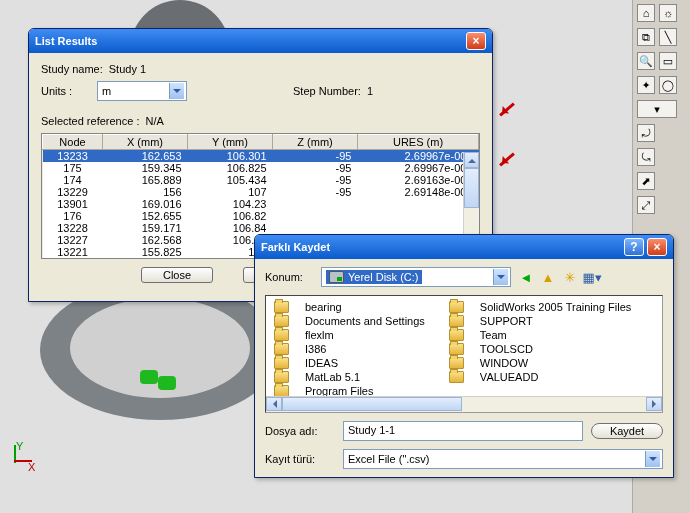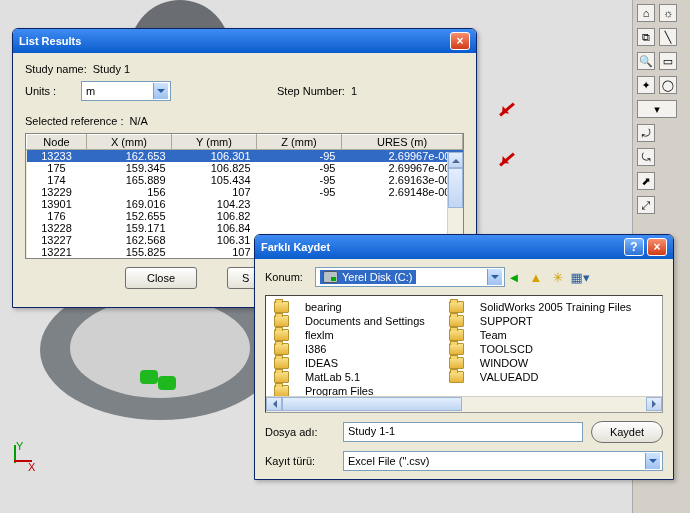--- a/index.html
+++ b/index.html
@@ -24,46 +24,46 @@
   .rtool .tb { width:18px; height:18px; border:1px solid #888; background:#f4f2ee; display:flex; align-items:center; justify-content:center; font-size:11px; cursor:pointer; }
   
   
   .xp-win { position:absolute; background:#ece9d8; border:1px solid #0a246a; border-radius:6px 6px 0 0; box-shadow:2px 2px 4px rgba(0,0,0,.25); }
   .xp-title { height:24px; background:linear-gradient(#3f8cf3,#0a5bcc); color:#fff; font-weight:bold; font-size:12px; padding:4px 6px; display:flex; align-items:center; justify-content:space-between; border-radius:5px 5px 0 0; }
   .xp-tbtns { display:flex; gap:3px; }
   .xp-x { width:20px; height:18px; background:linear-gradient(#f98e6d,#d03c19); border:1px solid #fff; border-radius:3px; color:#fff; display:flex; align-items:center; justify-content:center; font-weight:bold; font-size:12px; cursor:pointer; }
   .xp-help { width:20px; height:18px; background:linear-gradient(#7db6ff,#2e72d6); border:1px solid #fff; border-radius:3px; color:#fff; display:flex; align-items:center; justify-content:center; font-weight:bold; font-size:12px; cursor:pointer; }
   
   
-  .win1 { left:12px; top:28px; width:465px; }
+  .win1 { left:28px; top:28px; width:465px; }
   .win1 .body { padding:10px 12px; }
   .win1 .frow { display:flex; align-items:center; gap:6px; margin-bottom:6px; }
   .combo { height:20px; border:1px solid #7b9ebd; background:#fff; display:flex; align-items:center; justify-content:space-between; padding:1px 2px 1px 4px; }
   .combo .arrow { width:15px; height:16px; background:linear-gradient(#cfe3ff,#9fc1f0); border-left:1px solid #7b9ebd; display:flex; align-items:center; justify-content:center; cursor:pointer; }
   .combo .arrow::after { content:''; border:4px solid transparent; border-top-color:#2b5fa3; margin-top:3px; }
   .tbl-wrap { border:1px solid #848484; margin-top:4px; position:relative; }
   table { border-collapse:collapse; width:100%; table-layout:fixed; }
   th { background:#e8e5dc; border:1px solid #fff; border-right:1px solid #aca899; border-bottom:1px solid #aca899; padding:1px 6px; font-weight:normal; text-align:center; }
   td { padding:0px 6px; text-align:right; background:#fff; }
   tr.sel td { background:#316ac5; color:#fff; }
   .vscroll { position:absolute; right:0; top:18px; bottom:0; width:16px; background:#f1efe2; border-left:1px solid #d4d0c8; }
   .vscroll .btn { height:16px; background:linear-gradient(#e3eefd,#c1d6f3); border:1px solid #9ab5d8; display:flex; align-items:center; justify-content:center; cursor:pointer; }
   .vscroll .btn::after { content:''; border:4px solid transparent; }
   .vscroll .up::after { border-bottom-color:#4a6a9a; margin-bottom:3px; }
   .vscroll .dn { position:absolute; bottom:0; }
   .vscroll .dn::after { border-top-color:#4a6a9a; margin-top:3px; }
   .vscroll .thumb { position:absolute; top:16px; left:0; right:0; height:40px; background:linear-gradient(#e3eefd,#c1d6f3); border:1px solid #9ab5d8; }
   .btn-row { display:flex; gap:30px; padding:8px 4px 8px 100px; }
-  .xp-btn { height:22px; min-width:72px; padding:0 14px; background:linear-gradient(#fefefe,#e4e2d8); border:1px solid #707070; border-radius:3px; cursor:pointer; display:flex; align-items:center; justify-content:center; }
+  .xp-btn { height:16px; min-width:72px; padding:0 14px; background:linear-gradient(#fefefe,#e4e2d8); border:1px solid #707070; border-radius:3px; cursor:pointer; display:flex; align-items:center; justify-content:center; }
   
   
   .win2 { left:254px; top:234px; width:420px; }
   .win2 .body { padding:8px 10px; }
   .lbl { display:inline-block; width:70px; }
-  .konum-row { display:flex; align-items:center; }
+  .konum-row { display:flex; align-items:center; gap:6px; }
   .drive-combo { width:190px; }
   .drive-combo .sel-inner { display:flex; align-items:center; gap:4px; background:#316ac5; color:#fff; padding:1px 3px; }
   .disk-ico { width:15px; height:12px; background:#b8c0c8; border:1px solid #555; border-radius:2px; position:relative; }
   .disk-ico::after { content:''; position:absolute; right:1px; bottom:1px; width:5px; height:4px; background:#0a0; }
   .fs-toolbar { display:flex; gap:4px; align-items:center; }
   .fs-btn { width:18px; height:18px; display:flex; align-items:center; justify-content:center; cursor:pointer; font-size:13px; }
   .file-pane { border:1px inset #999; background:#fff; margin-top:8px; padding:4px 6px; height:118px; display:flex; flex-direction:column; flex-wrap:wrap; align-content:flex-start; gap:0 20px; overflow:hidden; position:relative; }
   .folder { display:flex; align-items:center; gap:16px; padding:1px 2px; cursor:pointer; white-space:nowrap; }
   .fld-ico { width:15px; height:12px; background:linear-gradient(#f9e28c,#e6b53a); border:1px solid #b8922e; border-radius:1px; position:relative; }
   .fld-ico::before { content:''; position:absolute; top:-3px; left:0; width:6px; height:3px; background:#f4d56a; border:1px solid #b8922e; border-bottom:none; border-radius:1px 1px 0 0; }

